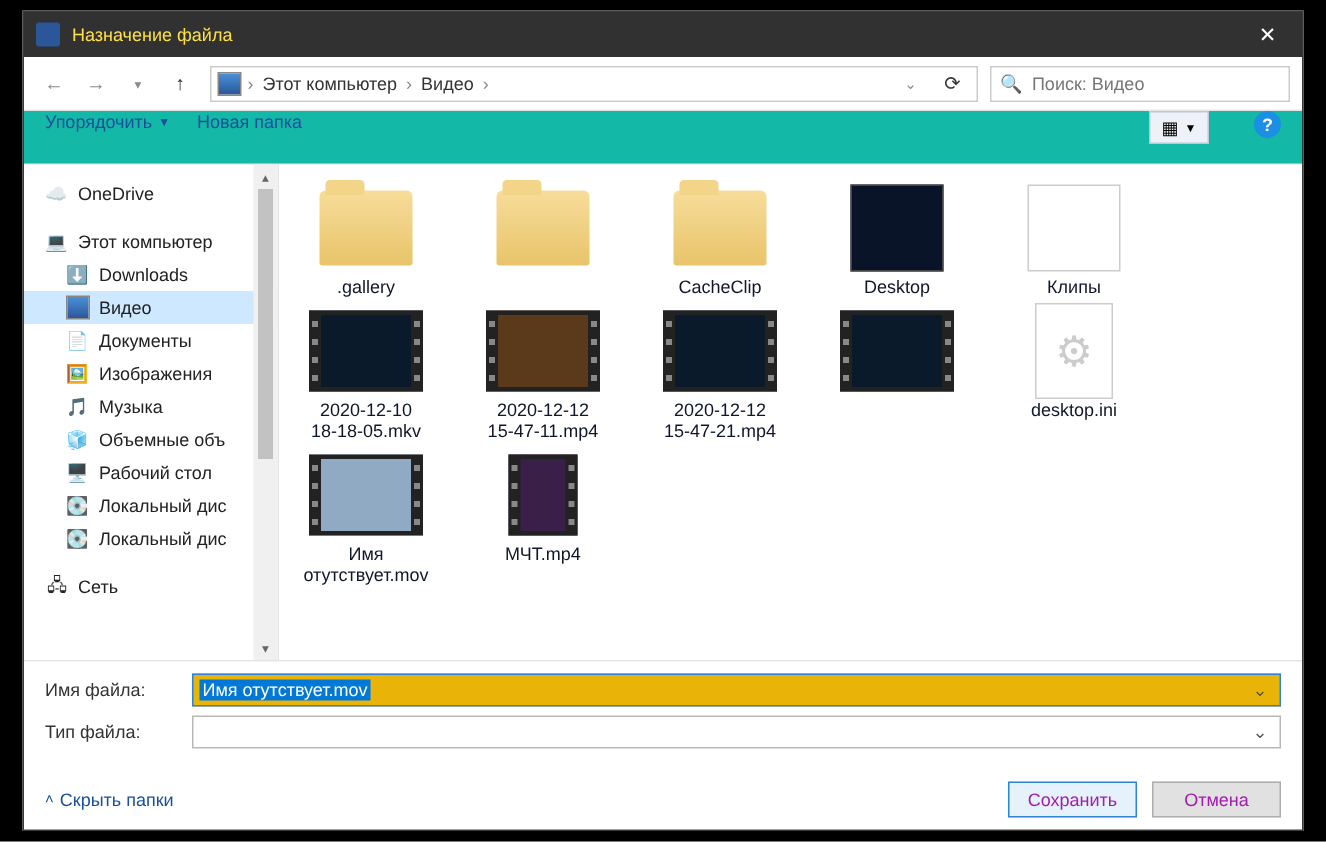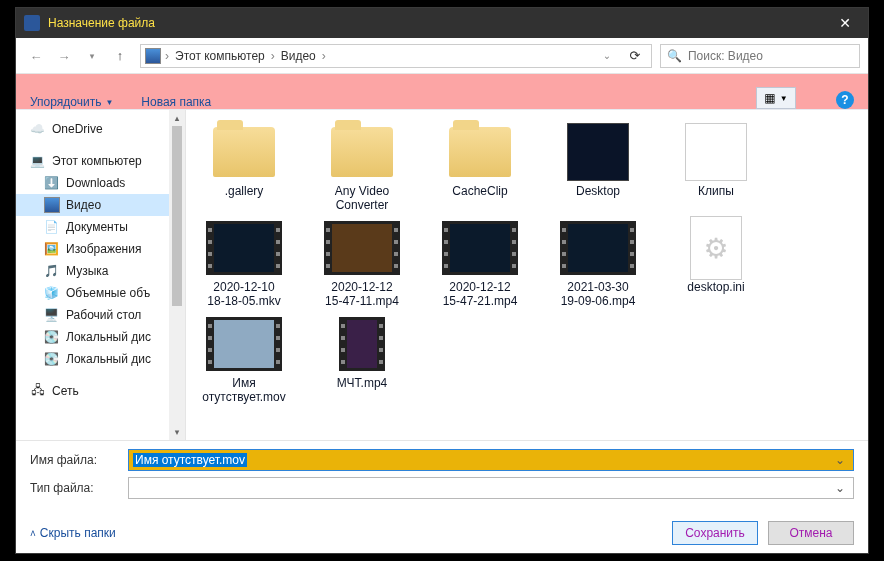--- a/index.html
+++ b/index.html
@@ -12,21 +12,21 @@
 .navbar{height:36px;border-bottom:1px solid #e5e5e5;display:flex;align-items:center;padding:0 8px;gap:4px}
 .navbtn{width:24px;height:24px;display:flex;align-items:center;justify-content:center;color:#8a8a8a;font-size:13px}
 .navbtn.dark{color:#333}
 .addressbox{flex:1;height:24px;border:1px solid #ccc;display:flex;align-items:center;padding:0 4px;gap:4px;margin:0 4px}
 .addressbox .crumb{color:#333;padding:0 2px}
 .addressbox .sep{color:#888}
 .addressbox .spacer{flex:1}
 .vicon{width:16px;height:16px;background:linear-gradient(#4a90d9,#2b579a);border:1px solid #888;display:inline-block}
 .searchbox{width:200px;height:24px;border:1px solid #ccc;display:flex;align-items:center;padding:0 6px;gap:6px;color:#767676}
 .searchbox .mag{color:#767676}
-.toolbar{height:36px;border-bottom:1px solid #e7eaf0;background:#fca5a5;display:flex;align-items:flex-end;padding:0 14px;gap:28px}
+.toolbar{height:36px;border-bottom:1px solid #e7eaf0;background:#14b8a6;display:flex;align-items:flex-start;padding:0 14px;gap:18px}
 .toolbar .org{color:#1a4f9c;display:flex;align-items:center;gap:4px}
 .toolbar .org .dd{font-size:8px}
 .toolbar .nf{color:#1a4f9c}
 .toolbar .spacer{flex:1}
 .toolbar .viewbtn{width:40px;height:22px;border:1px solid #bfc7d5;background:#eef2f8;display:flex;align-items:center;justify-content:center;gap:4px}
 .toolbar .help{width:18px;height:18px;border-radius:50%;background:#1a8fe3;color:#fff;display:flex;align-items:center;justify-content:center;font-weight:bold;margin-left:12px}
 .body{display:flex;height:330px}
 .sidebar{width:170px;border-right:1px solid #e5e5e5;overflow:hidden;position:relative;padding-top:8px}
 .sidebar .item{display:flex;align-items:center;height:22px;padding-left:28px;gap:6px;color:#222;white-space:nowrap}
 .sidebar .item.root{padding-left:14px}
@@ -174,21 +174,20 @@
       <div class="tile">
           <div class="thumb">
             <div class="folder"></div>
           </div>
           <div class="label">.gallery</div>
         </div>
       <div class="tile">
           <div class="thumb">
             <div class="folder"></div>
           </div>
-          <div class="label">Any Video Converter</div>
         </div>
       <div class="tile">
           <div class="thumb">
             <div class="folder"></div>
           </div>
           <div class="label">CacheClip</div>
         </div>
       <div class="tile">
           <div class="thumb">
             <div class="desktopthumb"></div>
@@ -268,21 +267,20 @@
                 <span></span>
               </div>
               <div class="perfs pr">
                 <span></span>
                 <span></span>
                 <span></span>
                 <span></span>
               </div>
             </div>
           </div>
-          <div class="label"><span>2021-03-30</span><br><span>19-09-06.mp4</span></div>
         </div>
       <div class="tile">
           <div class="thumb">
             <div class="gearfile">⚙</div>
           </div>
           <div class="label">desktop.ini</div>
         </div>
       <div class="tile">
           <div class="thumb">
             <div class="filmframe light">

